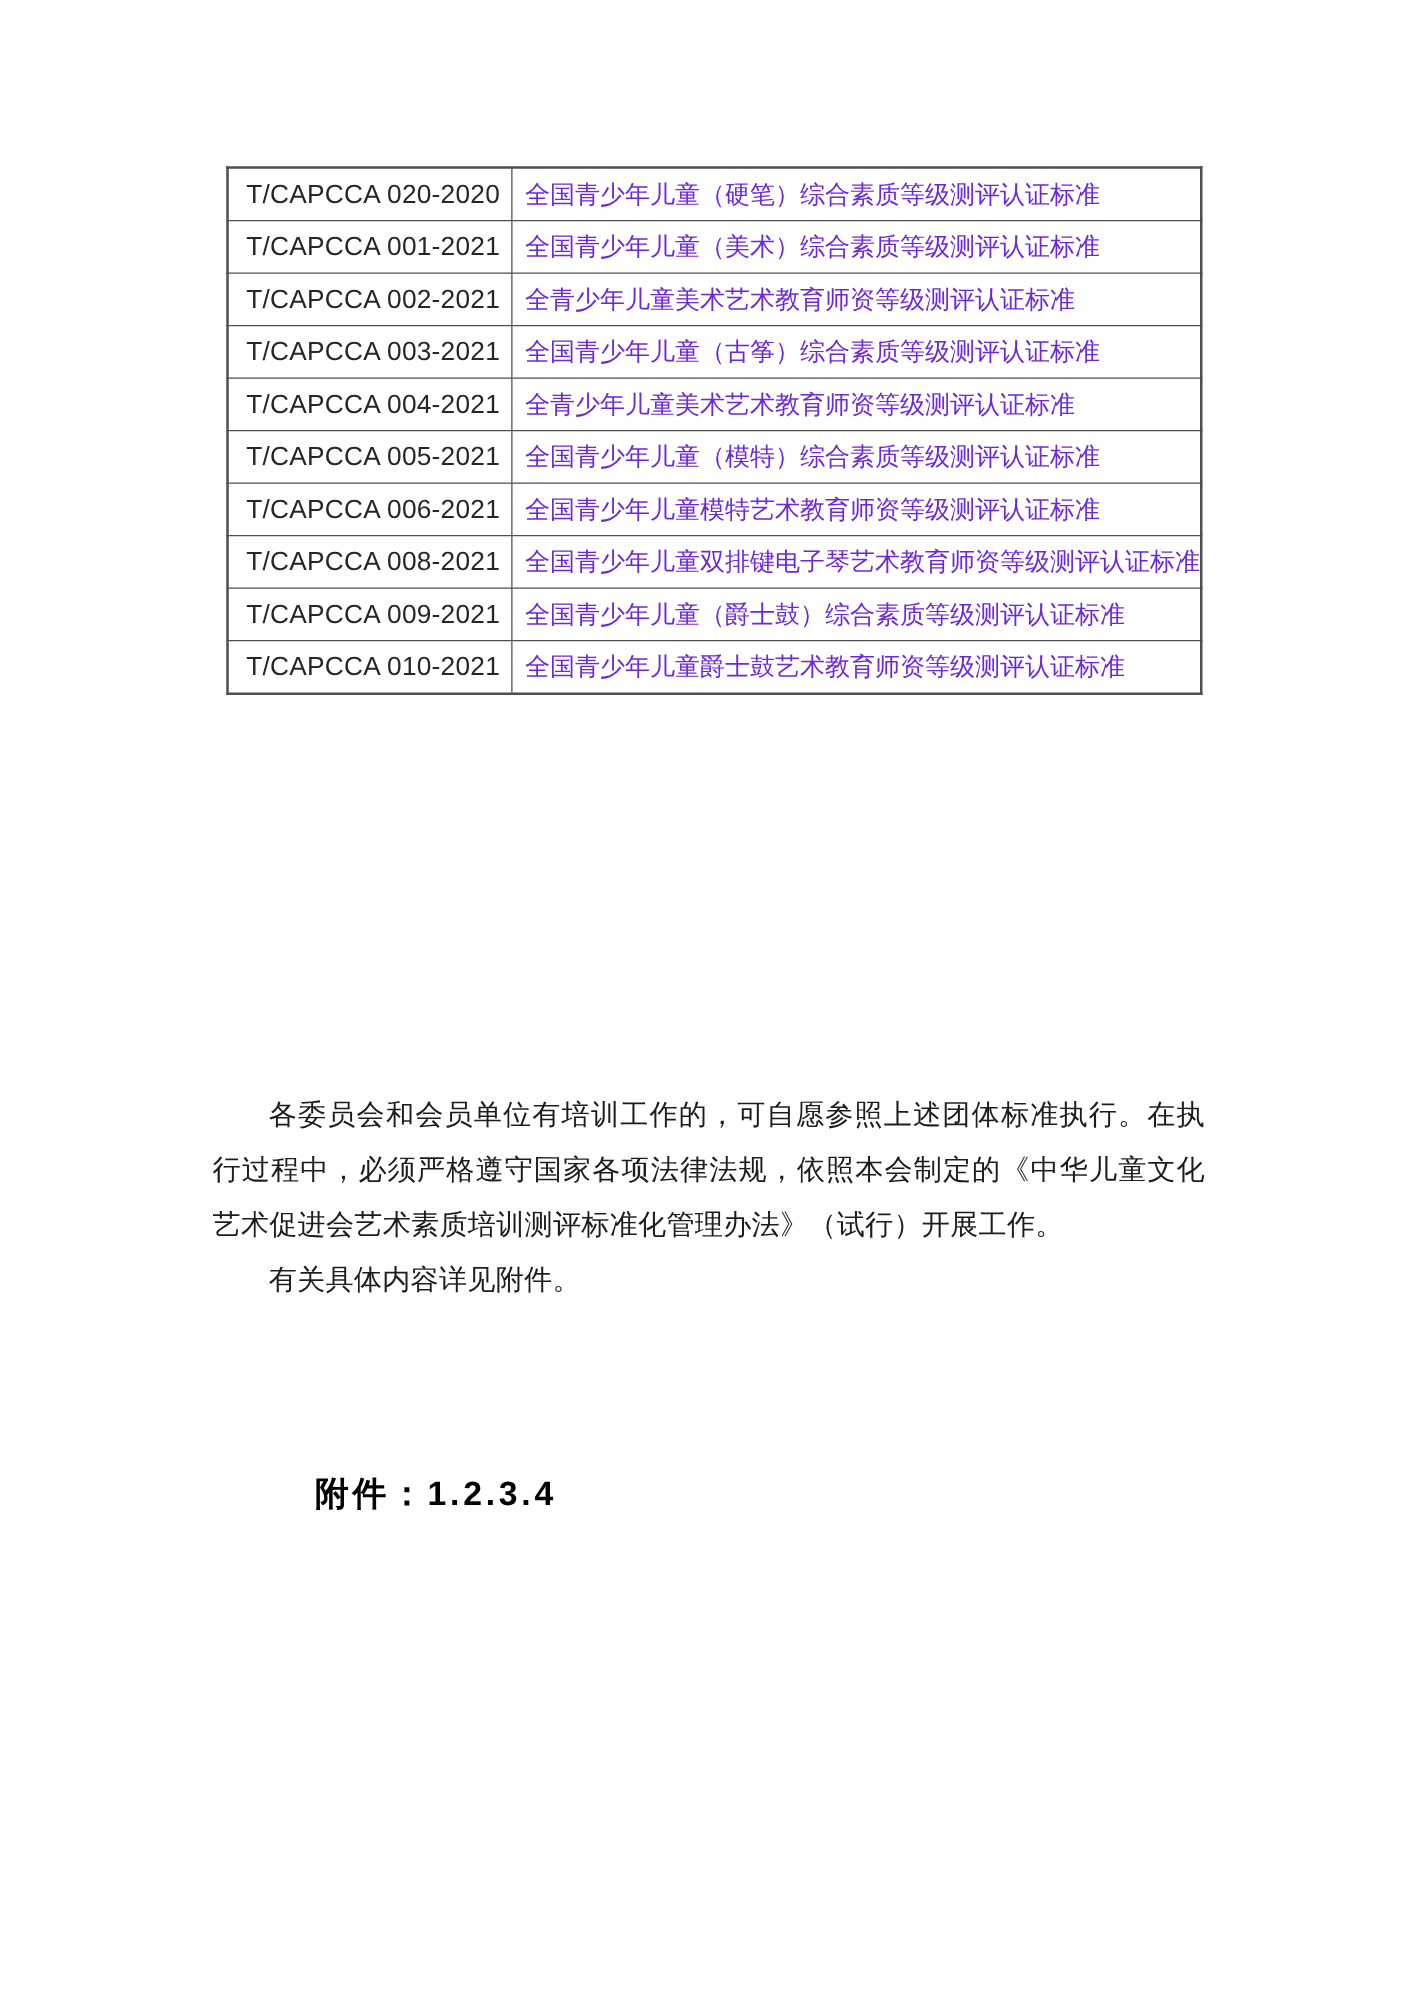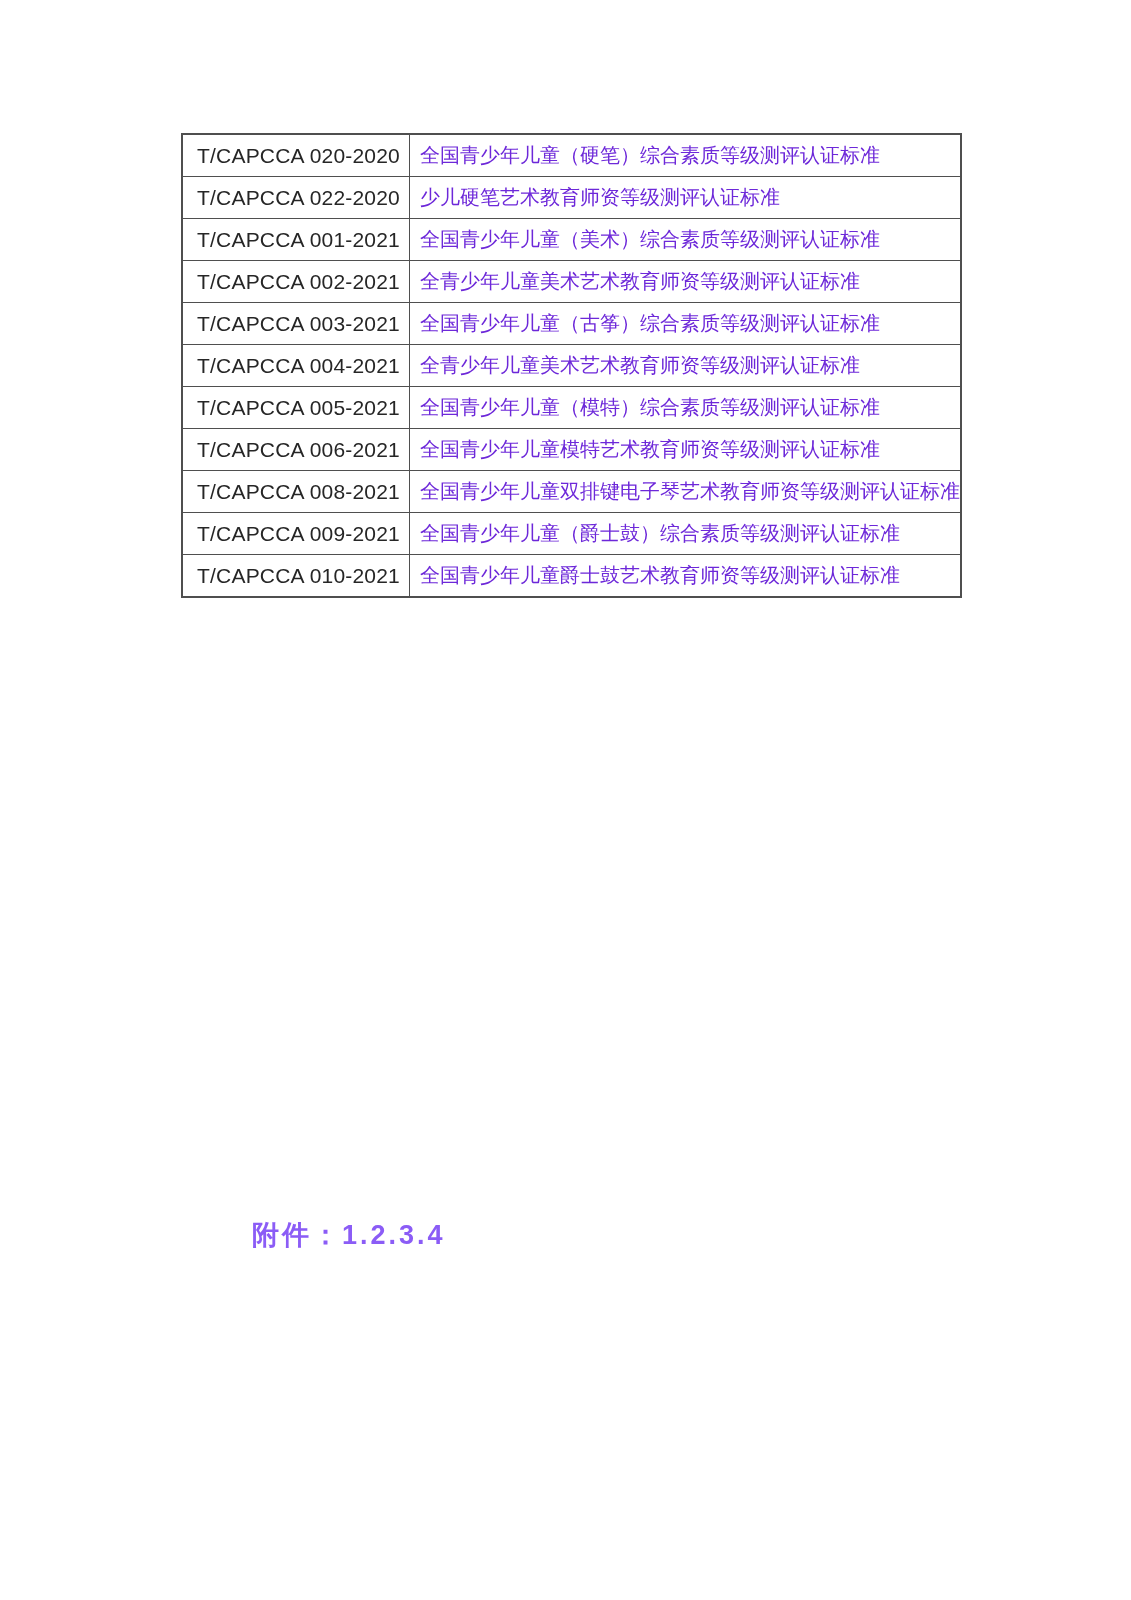--- a/index.html
+++ b/index.html
@@ -53,38 +53,33 @@
   }
   .body-text p { margin:0; text-indent:2em; }
 
   
   .attachment-line {
     position:absolute; left:252px; top:1178px;
     font-size:27px;
     line-height:34px;
     font-weight:bold;
     letter-spacing:3px;
-    color:#8b5cf6;
-    margin-top:40px;
+    color:#000000;
   }
 </style>
 </head>
 <body>
 
 <div class="page">
 
   <table class="std-table">
     <tbody id="std-table-body">
         <tr>
           <td class="code-cell">T/CAPCCA 020-2020</td>
           <td class="name-cell">全国青少年儿童（硬笔）综合素质等级测评认证标准</td>
-        </tr>
-        <tr>
-          <td class="code-cell">T/CAPCCA 022-2020</td>
-          <td class="name-cell">少儿硬笔艺术教育师资等级测评认证标准</td>
         </tr>
         <tr>
           <td class="code-cell">T/CAPCCA 001-2021</td>
           <td class="name-cell">全国青少年儿童（美术）综合素质等级测评认证标准</td>
         </tr>
         <tr>
           <td class="code-cell">T/CAPCCA 002-2021</td>
           <td class="name-cell">全青少年儿童美术艺术教育师资等级测评认证标准</td>
         </tr>
         <tr>
@@ -111,16 +106,20 @@
           <td class="code-cell">T/CAPCCA 009-2021</td>
           <td class="name-cell">全国青少年儿童（爵士鼓）综合素质等级测评认证标准</td>
         </tr>
         <tr>
           <td class="code-cell">T/CAPCCA 010-2021</td>
           <td class="name-cell">全国青少年儿童爵士鼓艺术教育师资等级测评认证标准</td>
         </tr>
       </tbody>
   </table>
 
+  <div class="body-text">
+    <p>各委员会和会员单位有培训工作的，可自愿参照上述团体标准执行。在执行过程中，必须严格遵守国家各项法律法规，依照本会制定的《中华儿童文化艺术促进会艺术素质培训测评标准化管理办法》（试行）开展工作。</p>
+    <p>有关具体内容详见附件。</p>
+  </div>
 
   <div class="attachment-line">附件：1.2.3.4</div>
 
 </div>
 
 </body></html>

